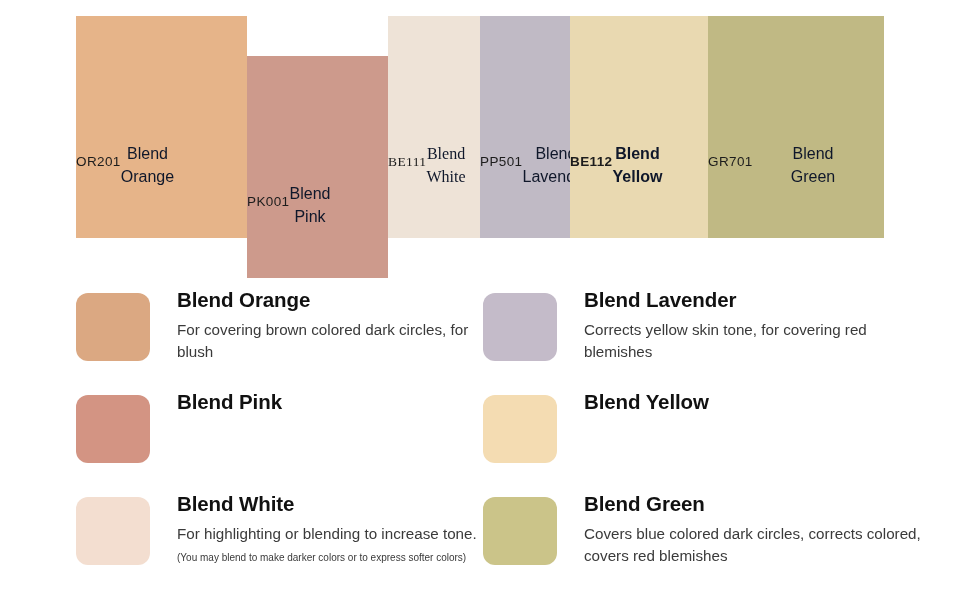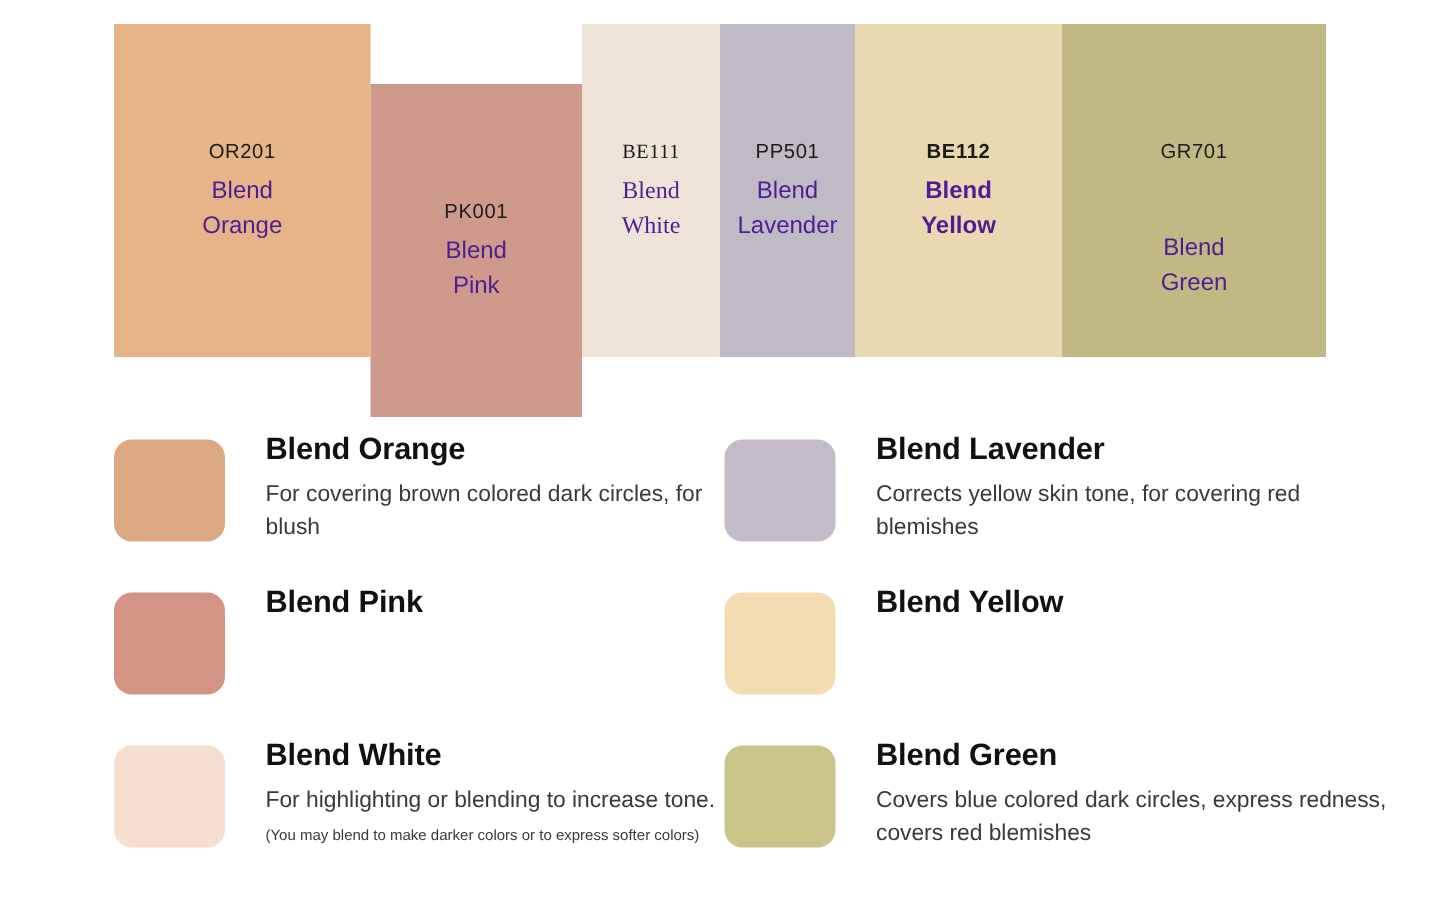--- a/index.html
+++ b/index.html
@@ -24,37 +24,36 @@
     left: 76px;
     top: 16px;
     width: 808px;
     height: 222px;
     display: flex;
     flex-direction: row;
   }
   .swatch {
     height: 100%;
     display: flex;
-    flex-direction: column;
     align-items: center;
     justify-content: flex-start;
     padding-top: 78px;
     position: relative;
   }
   .swatch-code {
     font-size: 13.5px;
     letter-spacing: 0.4px;
     color: #1c1c1c;
     line-height: 1.1;
     margin-bottom: 8px;
     white-space: nowrap;
   }
   .swatch-name {
     font-size: 16px;
-    color: #4c1d95;
+    color: #0f172a;
     line-height: 1.42;
     text-align: center;
     white-space: pre-line;
   }
 
   
   #legend {
     position: absolute;
     left: 76px;
     top: 288px;
@@ -169,16 +168,16 @@
       <div class="legend-chip" style="background: rgb(243, 222, 208);"></div>
       <div class="legend-text">
         <div class="legend-title">Blend White</div>
         <div class="legend-desc"><span>For highlighting or blending to increase tone.</span><span class="legend-note">(You may blend to make darker colors or to express softer colors)</span></div>
       </div>
     </div>
     <div class="legend-item col-right">
       <div class="legend-chip" style="background: rgb(203, 196, 137);"></div>
       <div class="legend-text">
         <div class="legend-title">Blend Green</div>
-        <div class="legend-desc"><span>Covers blue colored dark circles, express redness, covers red blemishes</span></div>
+        <div class="legend-desc"><span>Covers blue colored dark circles, corrects colored, covers red blemishes</span></div>
       </div>
     </div>
   </div>
 
 </body></html>

